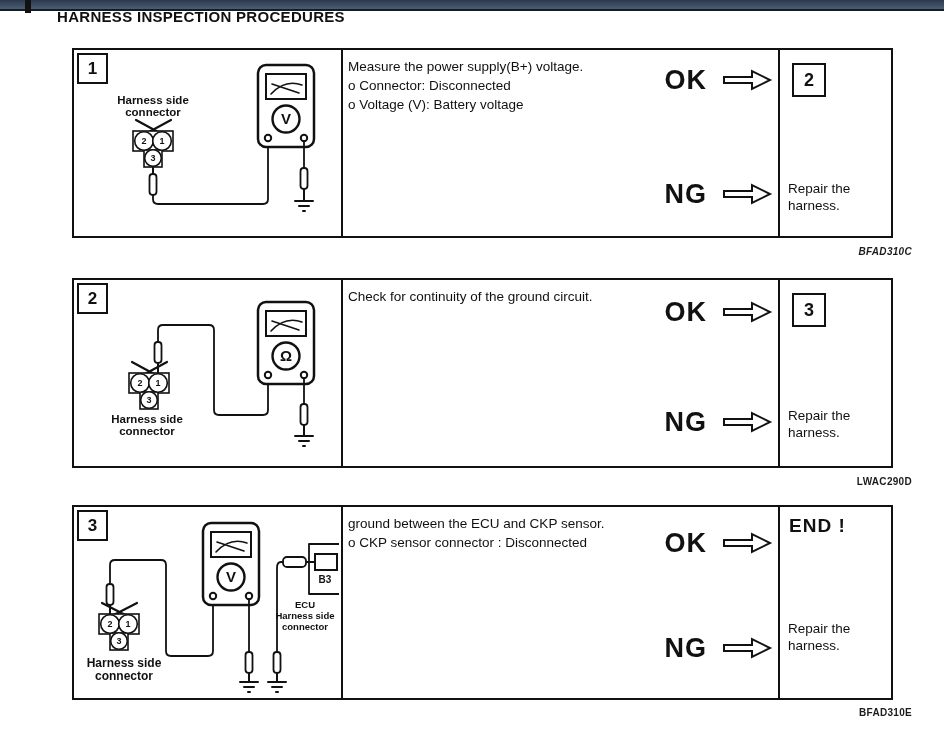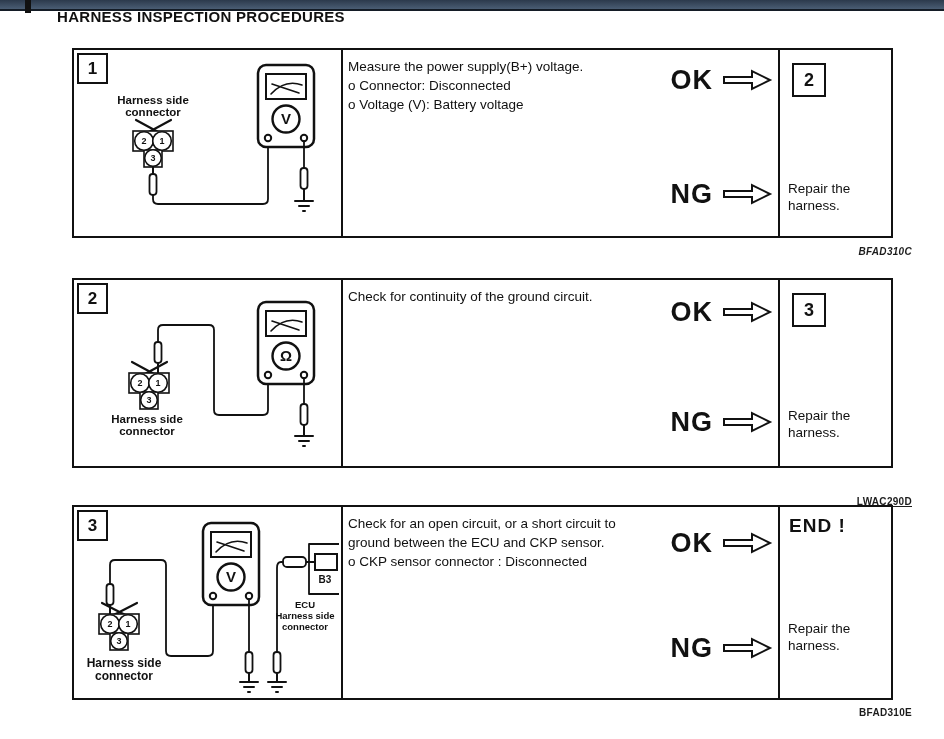--- a/index.html
+++ b/index.html
@@ -18,35 +18,35 @@
   .col-d{width:269px;border-right:2px solid #111;position:relative;box-sizing:border-box;flex:none;}
   .col-t{width:437px;border-right:2px solid #111;position:relative;box-sizing:border-box;flex:none;
          padding:7px 6px 0 5px;font-size:13.5px;line-height:19px;}
   .col-r{flex:1;position:relative;}
 
   .step-box{position:absolute;left:3px;top:3px;width:31px;height:31px;border:2px solid #111;
             box-sizing:border-box;font-size:17px;font-weight:bold;text-align:center;line-height:27px;
             background:#fff;z-index:2;}
   .dsvg{position:absolute;left:0;top:0;}
 
-  .flag{position:absolute;display:flex;align-items:center;gap:10px;right:5px;}
+  .flag{position:absolute;display:flex;align-items:center;gap:16px;right:5px;}
   .flag .lbl{font-size:27px;font-weight:bold;letter-spacing:1px;line-height:28px;}
   .p1-ok{top:16px;} .p1-ng{top:130px;}
   .p2-ok{top:18px;} .p2-ng{top:128px;}
   .p3-ok{top:22px;} .p3-ng{top:127px;}
 
   .rbox{position:absolute;left:12px;top:13px;width:34px;height:34px;border:2px solid #111;
         box-sizing:border-box;font-size:18px;font-weight:bold;text-align:center;line-height:30px;}
   .repair{position:absolute;left:8px;width:82px;font-size:13.5px;line-height:17px;}
   .p1-repair{top:130px;} .p2-repair{top:127px;} .p3-repair{top:113px;}
   .end-lbl{position:absolute;left:9px;top:8px;font-size:19px;font-weight:bold;letter-spacing:1px;}
 
   .code{position:absolute;left:720px;width:192px;text-align:right;font-size:10px;
         font-weight:bold;color:#1c1c1c;letter-spacing:.3px;}
-  .code-1{top:246px;font-style:italic;} .code-2{top:496px;text-decoration:underline;} .code-3{top:707px;}
+  .code-1{top:246px;font-style:italic;} .code-2{top:476px;} .code-3{top:707px;}
 
   svg text{fill:#111;}
   .svg-label{font-size:11.5px;font-weight:bold;text-anchor:middle;}
   .svg-label-lg{font-size:12px;font-weight:bold;text-anchor:middle;}
   .svg-label-sm{font-size:9.5px;font-weight:bold;text-anchor:middle;}
   .pin-num{font-size:9px;font-weight:bold;text-anchor:middle;}
   .meter-sym{font-size:15px;font-weight:bold;text-anchor:middle;}
   .b3-lbl{font-size:10px;font-weight:bold;text-anchor:middle;}
 </style>
 </head>
@@ -217,21 +217,20 @@
         <text class="svg-label-lg" x="50" y="160">Harness side</text>
         <text class="svg-label-lg" x="50" y="173">connector</text>
         <text class="meter-sym" x="157" y="75">V</text>
         <text class="b3-lbl" x="251" y="76">B3</text>
         <text class="svg-label-sm" x="231" y="101">ECU</text>
         <text class="svg-label-sm" x="231" y="112">Harness side</text>
         <text class="svg-label-sm" x="231" y="123">connector</text>
       </svg>
     </div>
     <div class="col-t">
-      <div>Check for an open circuit, or a short circuit to</div>
       <div>ground between the ECU and CKP sensor.</div>
       <div>o CKP sensor connector : Disconnected</div>
       <div class="flag p3-ok">
         <span class="lbl">OK</span>
         <svg width="50" height="24" viewBox="0 0 50 24">
           <polygon points="1,9 29,9 29,3 47,12 29,21 29,15 1,15" fill="#fff" stroke="#111" stroke-width="2"></polygon>
         </svg>
       </div>
       <div class="flag p3-ng">
         <span class="lbl">NG</span>

